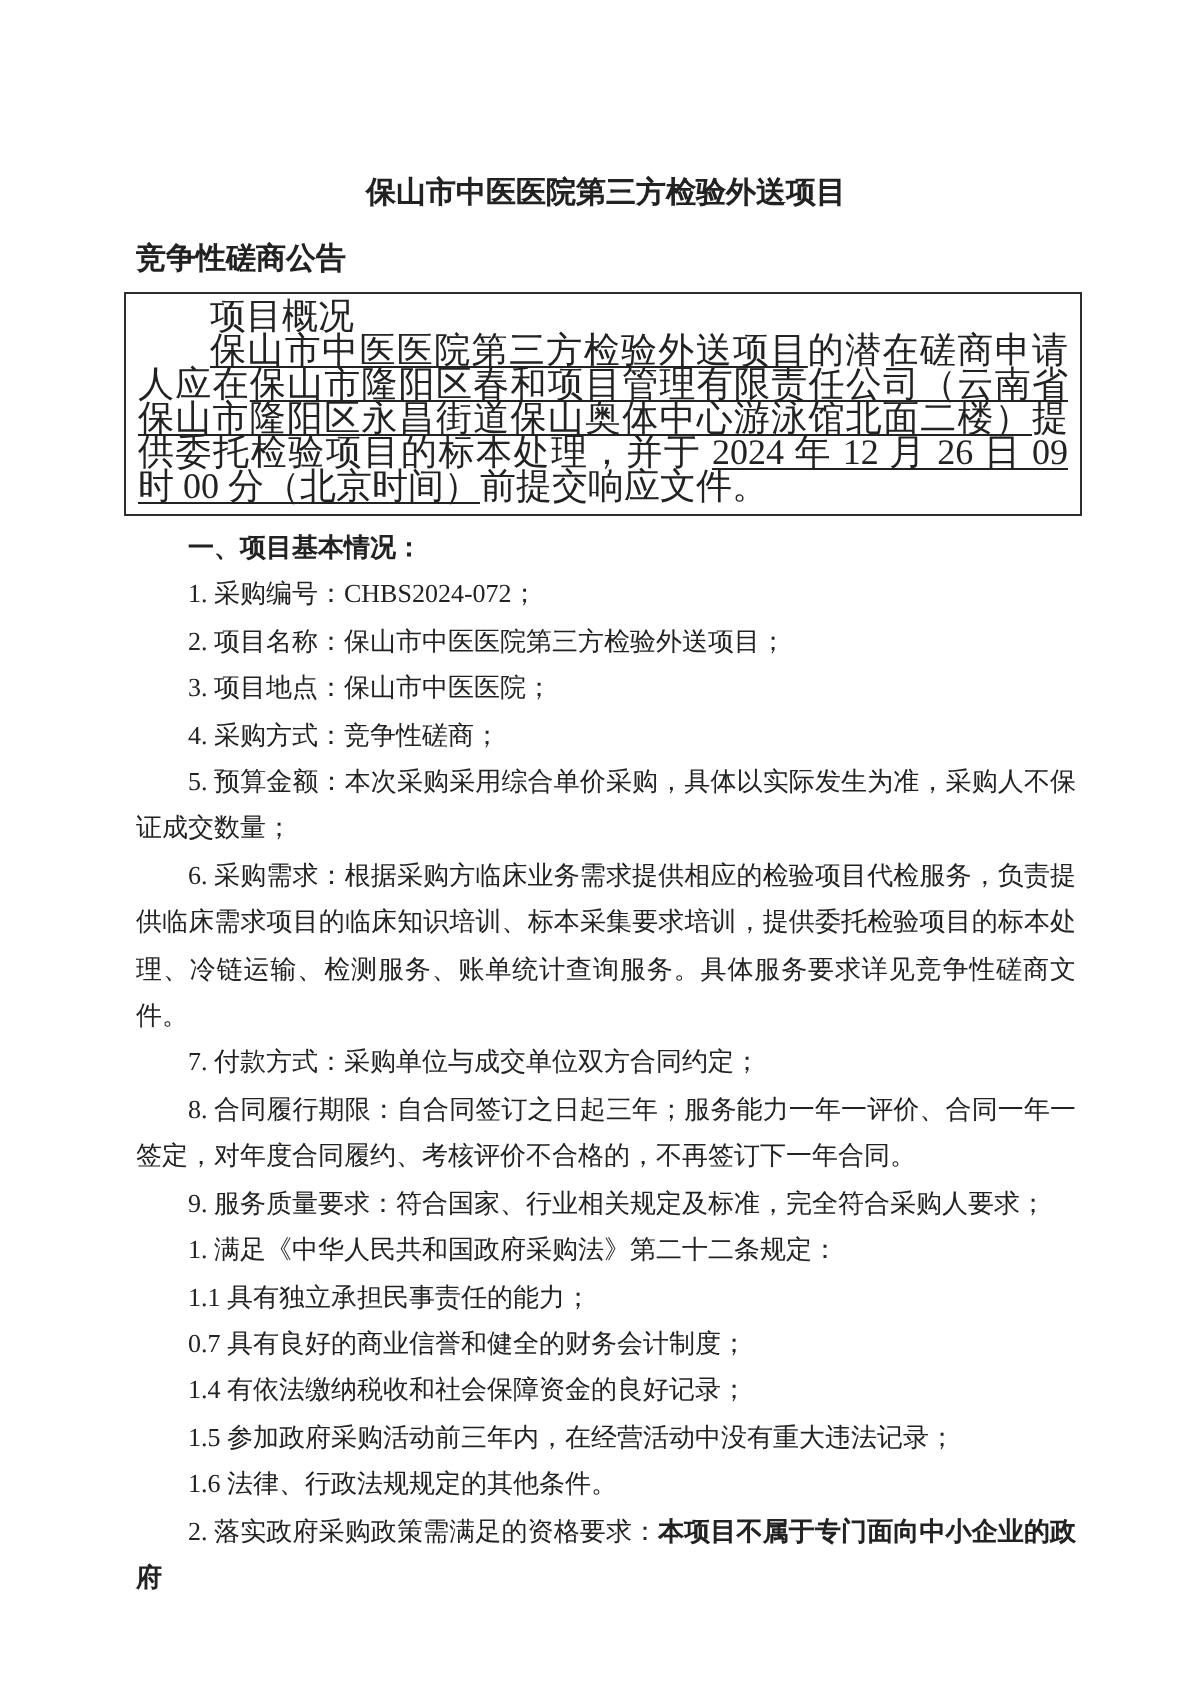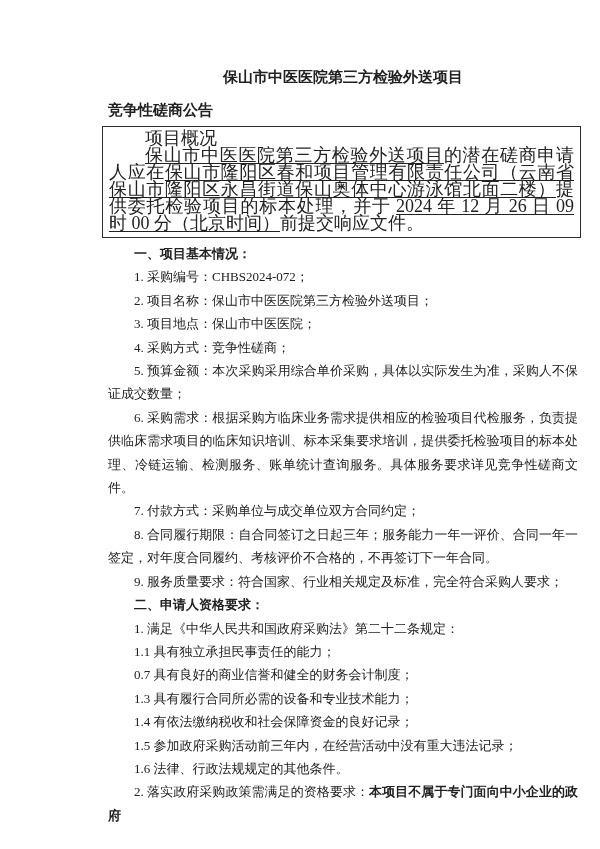--- a/index.html
+++ b/index.html
@@ -12,23 +12,22 @@
     width: 600px;
     height: 849px;
     background: #ffffff;
     overflow: hidden;
     font-family: "Liberation Serif", "DejaVu Serif", serif;
     color: #222222;
   }
   .content {
     position: absolute;
     left: 68px;
-    top: 68px;
+    top: 88px;
     width: 470px;
-    margin-left: 40px;
   }
   .doc-title {
     margin: 0;
     font-size: 15px;
     font-weight: 700;
     text-align: center;
     line-height: 19px;
   }
   .doc-subtitle {
     margin: 14px 0 0 0;
@@ -81,24 +80,22 @@
         <p class="sec-heading">一、项目基本情况：</p>
         <p class="body-para"><span>1. 采购编号：CHBS2024-072；</span></p>
         <p class="body-para"><span>2. 项目名称：保山市中医医院第三方检验外送项目；</span></p>
         <p class="body-para"><span>3. 项目地点：保山市中医医院；</span></p>
         <p class="body-para"><span>4. 采购方式：竞争性磋商；</span></p>
         <p class="body-para"><span>5. 预算金额：本次采购采用综合单价采购，具体以实际发生为准，采购人不保证成交数量；</span></p>
         <p class="body-para"><span>6. 采购需求：根据采购方临床业务需求提供相应的检验项目代检服务，负责提供临床需求项目的临床知识培训、标本采集要求培训，提供委托检验项目的标本处理、冷链运输、检测服务、账单统计查询服务。具体服务要求详见竞争性磋商文件。</span></p>
         <p class="body-para"><span>7. 付款方式：采购单位与成交单位双方合同约定；</span></p>
         <p class="body-para"><span>8. 合同履行期限：自合同签订之日起三年；服务能力一年一评价、合同一年一签定，对年度合同履约、考核评价不合格的，不再签订下一年合同。</span></p>
         <p class="body-para"><span>9. 服务质量要求：符合国家、行业相关规定及标准，完全符合采购人要求；</span></p>
-        <p class="sec-heading">二、申请人资格要求：</p>
         <p class="body-para"><span>1. 满足《中华人民共和国政府采购法》第二十二条规定：</span></p>
         <p class="body-para"><span>1.1 具有独立承担民事责任的能力；</span></p>
         <p class="body-para"><span>0.7 具有良好的商业信誉和健全的财务会计制度；</span></p>
-        <p class="body-para"><span>1.3 具有履行合同所必需的设备和专业技术能力；</span></p>
         <p class="body-para"><span>1.4 有依法缴纳税收和社会保障资金的良好记录；</span></p>
         <p class="body-para"><span>1.5 参加政府采购活动前三年内，在经营活动中没有重大违法记录；</span></p>
         <p class="body-para"><span>1.6 法律、行政法规规定的其他条件。</span></p>
         <p class="body-para"><span>2. 落实政府采购政策需满足的资格要求：</span><span class="b">本项目不属于专门面向中小企业的政府</span></p>
       </div>
   </div>
 </div>
 
 </body></html>

